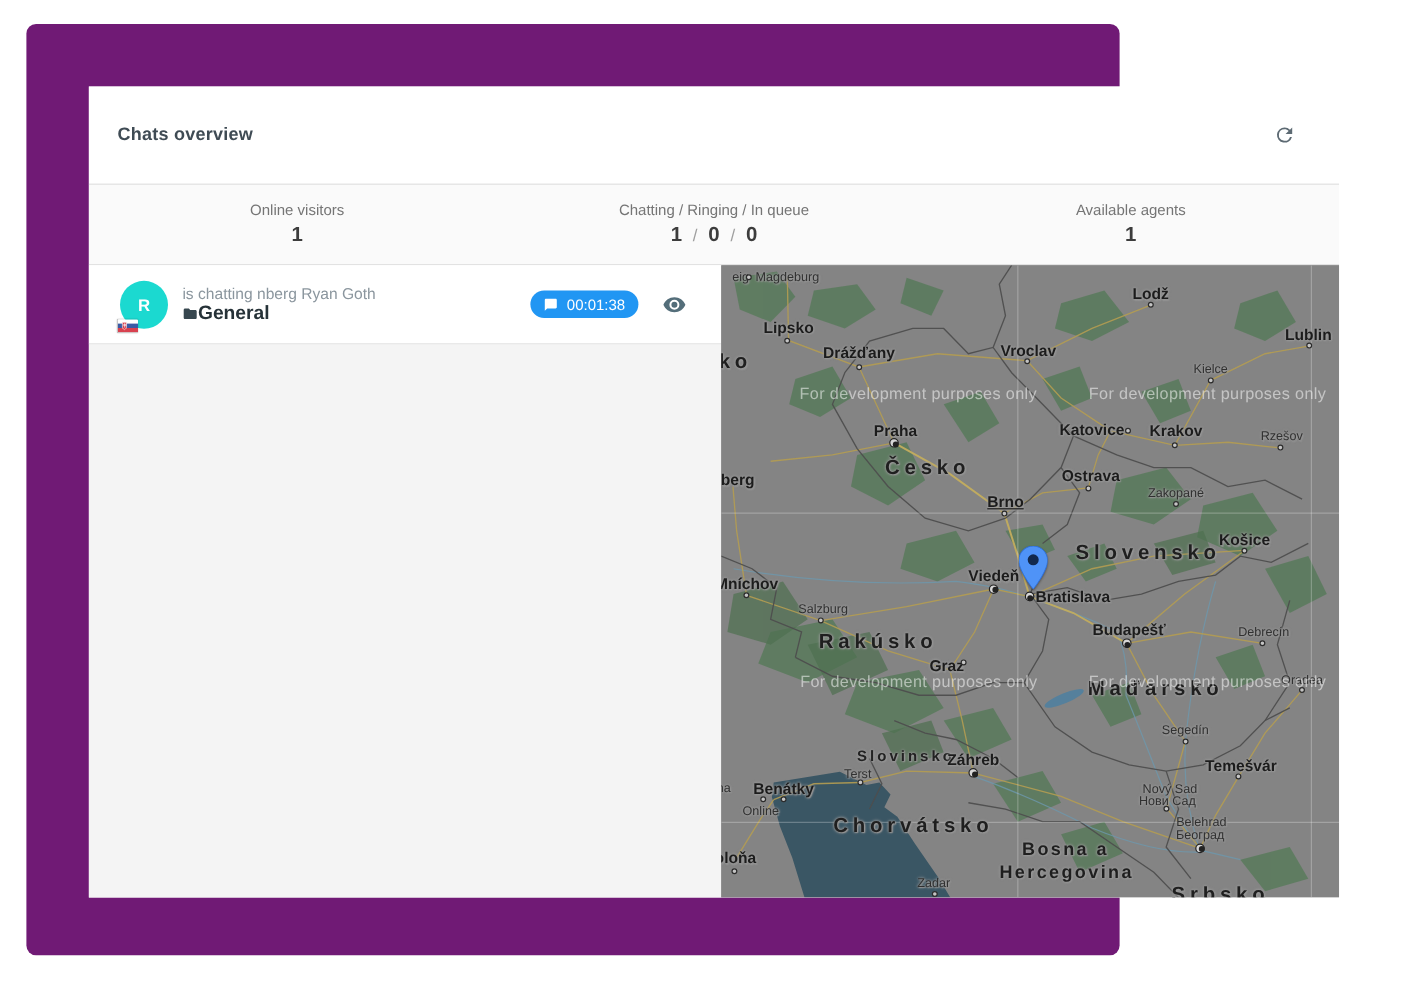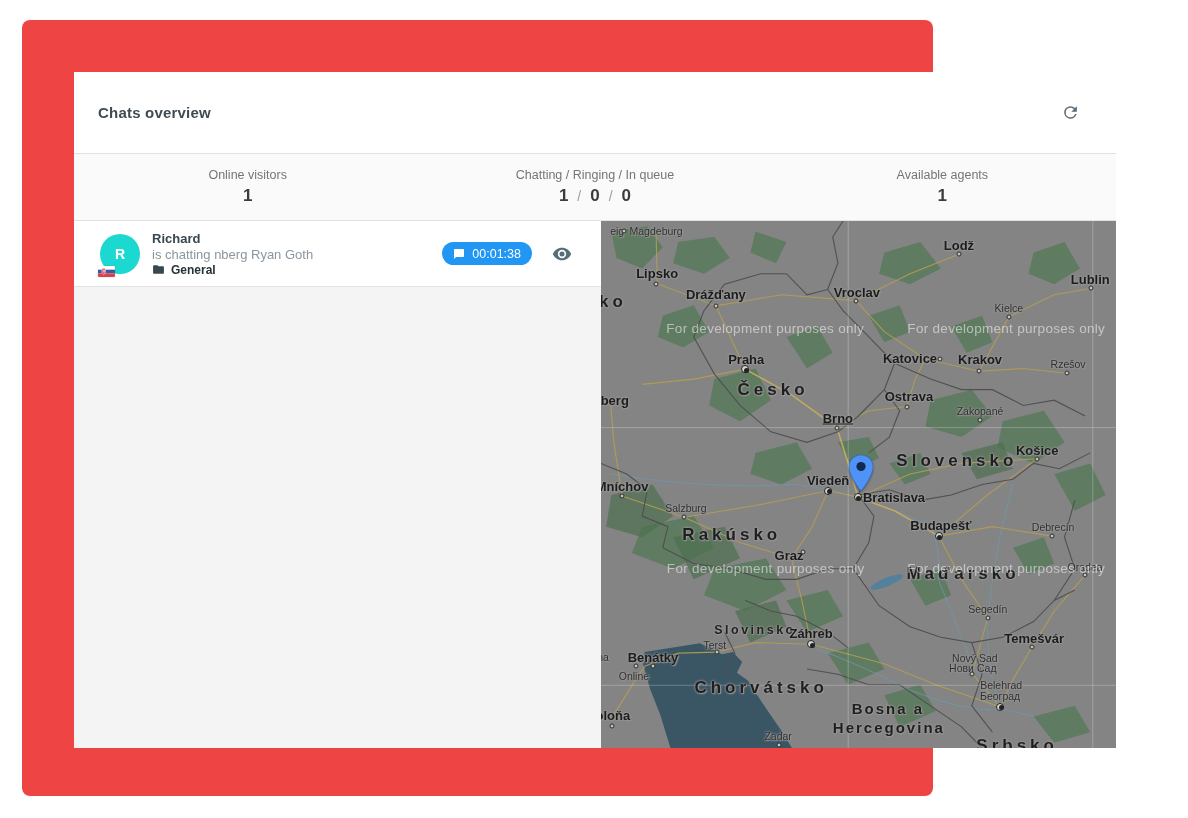--- a/index.html
+++ b/index.html
@@ -1,21 +1,21 @@
 <!DOCTYPE html>
 <html><head>
 <meta charset="utf-8">
 <style>
   * { margin:0; padding:0; box-sizing:border-box; }
   html,body { width:1188px; height:818px; background:#ffffff; overflow:hidden;
               font-family:"Liberation Sans", sans-serif; }
 
   
   .device-frame { position:absolute; left:22px; top:20px; width:911px; height:776px;
-                  background:#ef4444; border-radius:8px; }
+                  background:#701a75; border-radius:8px; }
   .screen { position:absolute; left:52px; top:52px; width:1042px; height:676px;
             background:#ffffff; overflow:hidden; display:flex; flex-direction:column; }
 
   
   .app-header { height:81px; background:#fff; display:flex; align-items:center;
                 justify-content:space-between; padding:0 34px 0 24px; flex:0 0 auto; }
   .app-title { font-size:15px; font-weight:700; color:#3f4b54; letter-spacing:.2px; }
   .refresh-btn { width:24px; height:24px; border:none; background:transparent; cursor:pointer;
                  display:flex; align-items:center; justify-content:center; }
   .refresh-btn svg { width:19px; height:19px; fill:#5d6a73; }
@@ -34,21 +34,21 @@
   .chat-row { height:66px; background:#ffffff; border-bottom:1px solid #e4e4e4;
               display:flex; align-items:center; padding:0 26px; gap:0; cursor:pointer; }
   .avatar-wrap { position:relative; width:40px; height:40px; flex:0 0 auto; margin-right:12px; }
   .avatar { width:40px; height:40px; border-radius:50%; background:#1bd9d0; color:#fff;
             font-size:14px; font-weight:700; display:flex; align-items:center; justify-content:center; }
   .flag { position:absolute; left:-2px; bottom:-3px; width:17px; height:11px;
           box-shadow:0 0 1px rgba(0,0,0,.45); border-radius:1px; overflow:hidden; }
   .row-text { flex:1; min-width:0; display:flex; flex-direction:column; gap:1px; }
   .visitor-name { font-size:13px; font-weight:700; color:#37474f; }
   .visitor-status { font-size:13px; color:#8b969e; }
-  .visitor-group { display:flex; align-items:center; gap:6px; font-size:12px; font-weight:700; color:#263238; }
+  .visitor-group { display:flex; align-items:center; font-size:16px; font-weight:700; color:#263238; }
   .visitor-group svg { width:13px; height:13px; fill:#37474f; }
   .timer-badge { background:#2196f3; color:#fff; height:23px; border-radius:12px;
                  display:flex; align-items:center; gap:7px; padding:0 11px; font-size:12.5px;
                  font-weight:500; flex:0 0 auto; margin-right:17px; }
   .timer-badge svg { width:12px; height:12px; fill:#fff; }
   .eye-btn { width:26px; height:26px; border:none; background:transparent; cursor:pointer;
              display:flex; align-items:center; justify-content:center; flex:0 0 auto; }
   .eye-btn svg { width:20px; height:20px; fill:#546e7a; }
 
   
@@ -128,21 +128,20 @@
               <svg viewBox="0 0 17 11" style="display:block;width:17px;height:11px">
                 <rect width="17" height="11" fill="#ffffff"></rect>
                 <rect y="3.67" width="17" height="3.66" fill="#3b5aa5"></rect>
                 <rect y="7.33" width="17" height="3.67" fill="#d8414f"></rect>
                 <path d="M4 2.6h3.4v4.2c0 1.1-1.7 1.9-1.7 1.9S4 7.9 4 6.8V2.6z" fill="#d8414f" stroke="#fff" stroke-width="0.5"></path>
                 <path d="M5.7 3.4v1h-1v.9h1v1.6h.6V5.3h1v-.9h-1v-1z" fill="#fff"></path>
               </svg>
             </span>
           </div>
           <div class="row-text">
-            <span class="visitor-name">Richard</span>
             <span class="visitor-status">is chatting nberg Ryan Goth</span>
             <span class="visitor-group">
               <span style="display:flex">
                 <svg viewBox="0 0 24 24" style="width:13px;height:13px;fill:#37474f">
                   <path d="M10 4H4c-1.1 0-2 .9-2 2v12c0 1.1.9 2 2 2h16c1.1 0 2-.9 2-2V8c0-1.1-.9-2-2-2h-8l-2-2z"></path>
                 </svg>
               </span>
               <span>General</span>
             </span>
           </div>

